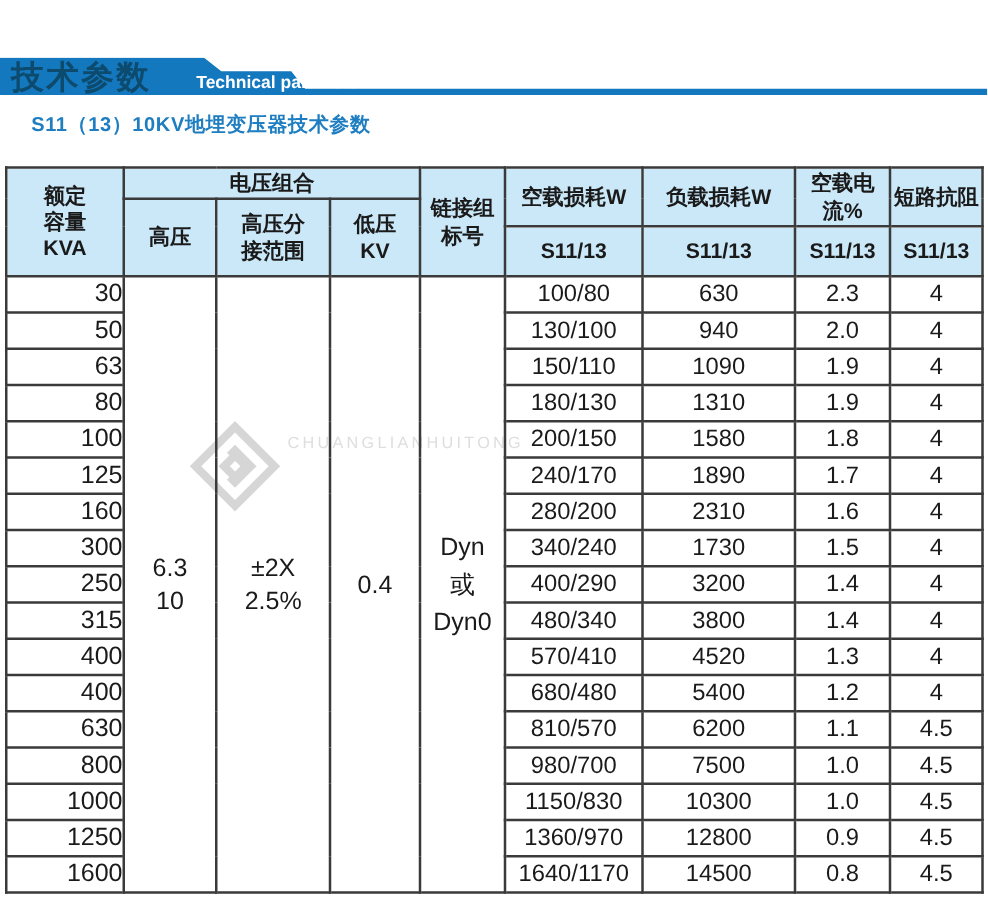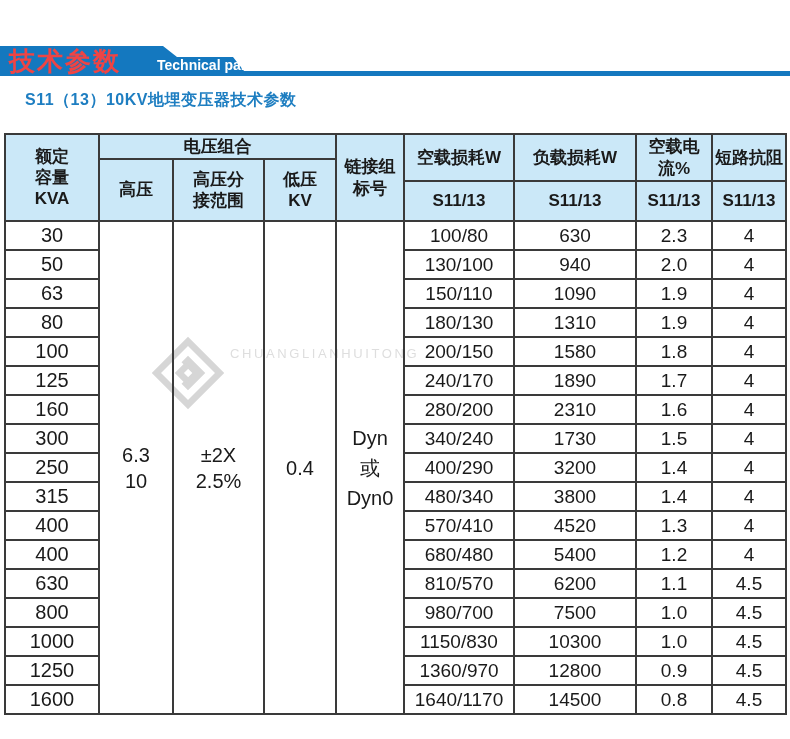--- a/index.html
+++ b/index.html
@@ -15,21 +15,21 @@
   }
   
   .banner{position:absolute;top:46px;left:0;width:790px;height:30px;z-index:2;}
   .banner-strip{position:absolute;bottom:0;left:0;width:100%;height:5px;background:var(--banner-blue);}
   .banner-shape{
     position:absolute;top:0;left:0;width:250px;height:30px;background:var(--banner-blue);
     clip-path:polygon(0 0,163px 0,177px 11px,233px 11px,248px 30px,0 30px);
   }
   .banner-cn{
     position:absolute;left:9px;top:0;height:30px;line-height:30px;
-    color:#ef4444;font-size:26px;font-weight:bold;letter-spacing:2px;white-space:nowrap;
+    color:#0c4a6e;font-size:26px;font-weight:bold;letter-spacing:2px;white-space:nowrap;
   }
   .banner-en{
     position:absolute;left:122px;bottom:3px;color:#ffffff;
     font-size:14px;font-weight:bold;white-space:nowrap;margin-left:35px;
   }
   
   .subtitle{
     position:absolute;left:5px;top:90px;color:var(--subtitle-blue);
     font-size:16px;font-weight:600;letter-spacing:0.5px;white-space:nowrap;z-index:2;margin-left:20px;
   }
@@ -46,21 +46,21 @@
     text-align:center;color:#1a1a1a;background:transparent;
   }
   table.param th,table.param td{border:2px solid var(--border-col);padding:0;overflow:hidden;}
   table.param thead th{background:var(--header-bg);font-size:17px;font-weight:bold;line-height:1.25;}
   .row-a{height:25px;}
   .row-b{height:22px;}
   .row-c{height:40px;}
   th.model{font-size:20px;font-weight:normal;}
   tbody tr{height:29px;}
   tbody td{font-size:19px;background:transparent;}
-  td.kva{font-size:20px;}
+  td.kva{font-size:20px;text-align:right;}
   .pre{white-space:pre-line;}
   td.merged{font-size:20px;line-height:1.3;vertical-align:middle;}
   td.vector{line-height:1.5;}
 </style>
 </head>
 <body>
 
 <div class="page">
 
   <div class="banner">

